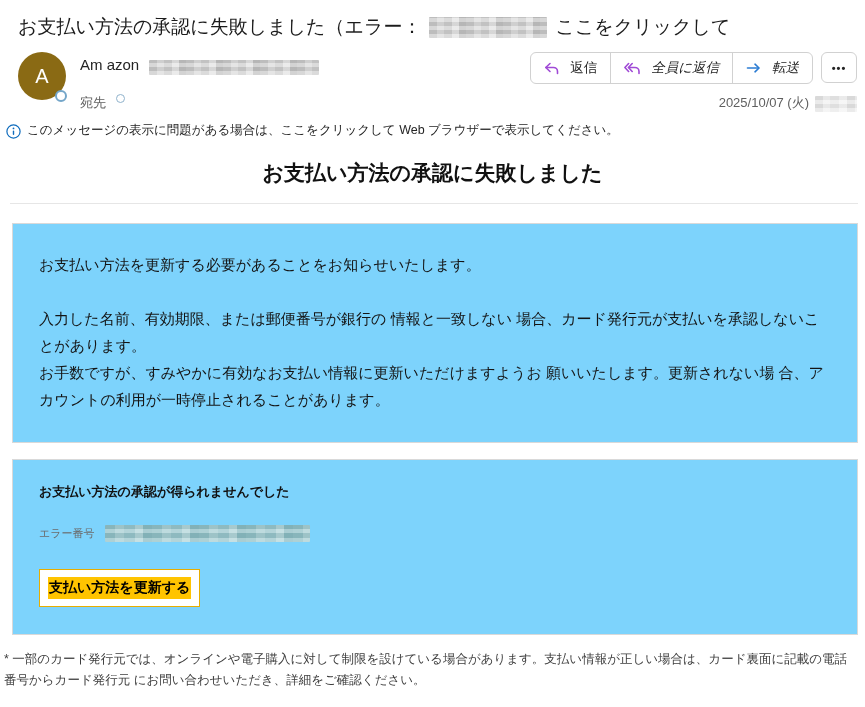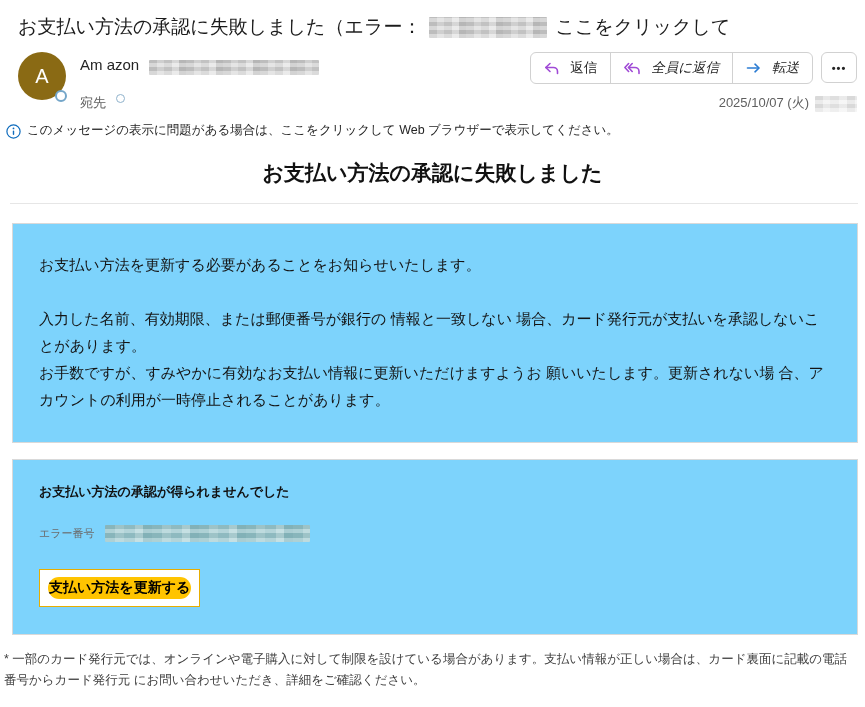--- a/index.html
+++ b/index.html
@@ -52,21 +52,21 @@
   .divider { border:none; border-top:1px solid #e6e6e6; margin:0 7px 19px 10px; }
   .box { border:1px solid #d9d9d9; margin:0 7px 6px 12px; background:#7dd3fc; }
   .intro-box { padding:27px 26px 29px; font-size:15px; line-height:1.8; color:#141414; }
   .intro-box p.gap { margin-bottom:27px; }
   .error-box { margin-top:16px; padding:23px 26px 27px; }
   .error-box h2 { font-size:13px; font-weight:bold; color:#111; margin:0 0 24px; }
   .error-row { display:flex; align-items:center; margin-bottom:27px; }
   .error-label { font-size:11px; color:#6b6b6b; }
   .update-btn { display:inline-block; border:1px solid #e7ad00; background:#fff; padding:7px 8px; cursor:pointer; }
   .update-btn span { display:inline-block; background:#ffc400; color:#000; font-weight:bold;
-    font-size:14px; padding:2px 1px; font-family:"Liberation Sans","DejaVu Sans",sans-serif;border-radius:11px; }
+    font-size:14px; padding:2px 1px; font-family:"Liberation Sans","DejaVu Sans",sans-serif; }
 
   .footnote { margin:14px 6px 0 4px; font-size:12.5px; line-height:1.65; color:#3d3d3d; }
 </style>
 </head>
 <body>
 
 <div>
 
   <div class="subject"><span>お支払い方法の承認に失敗しました（エラー：</span><span class="mosaic subj"></span><span>ここをクリックして</span></div>
 

